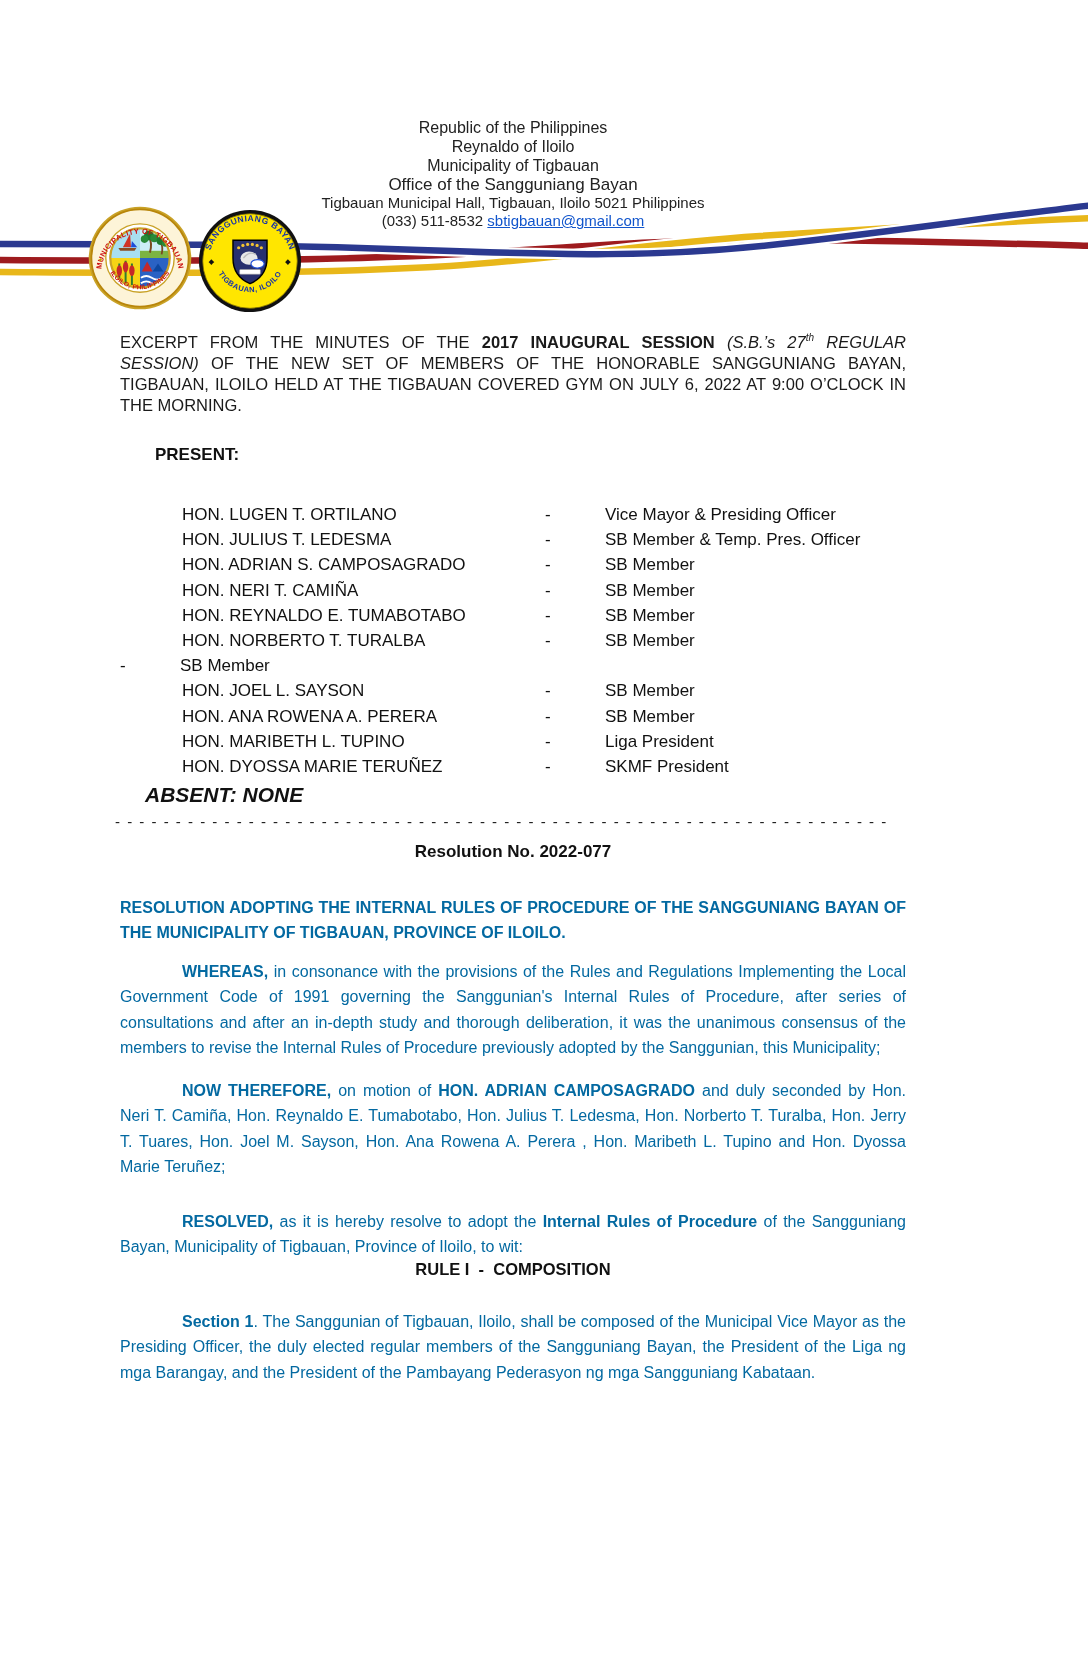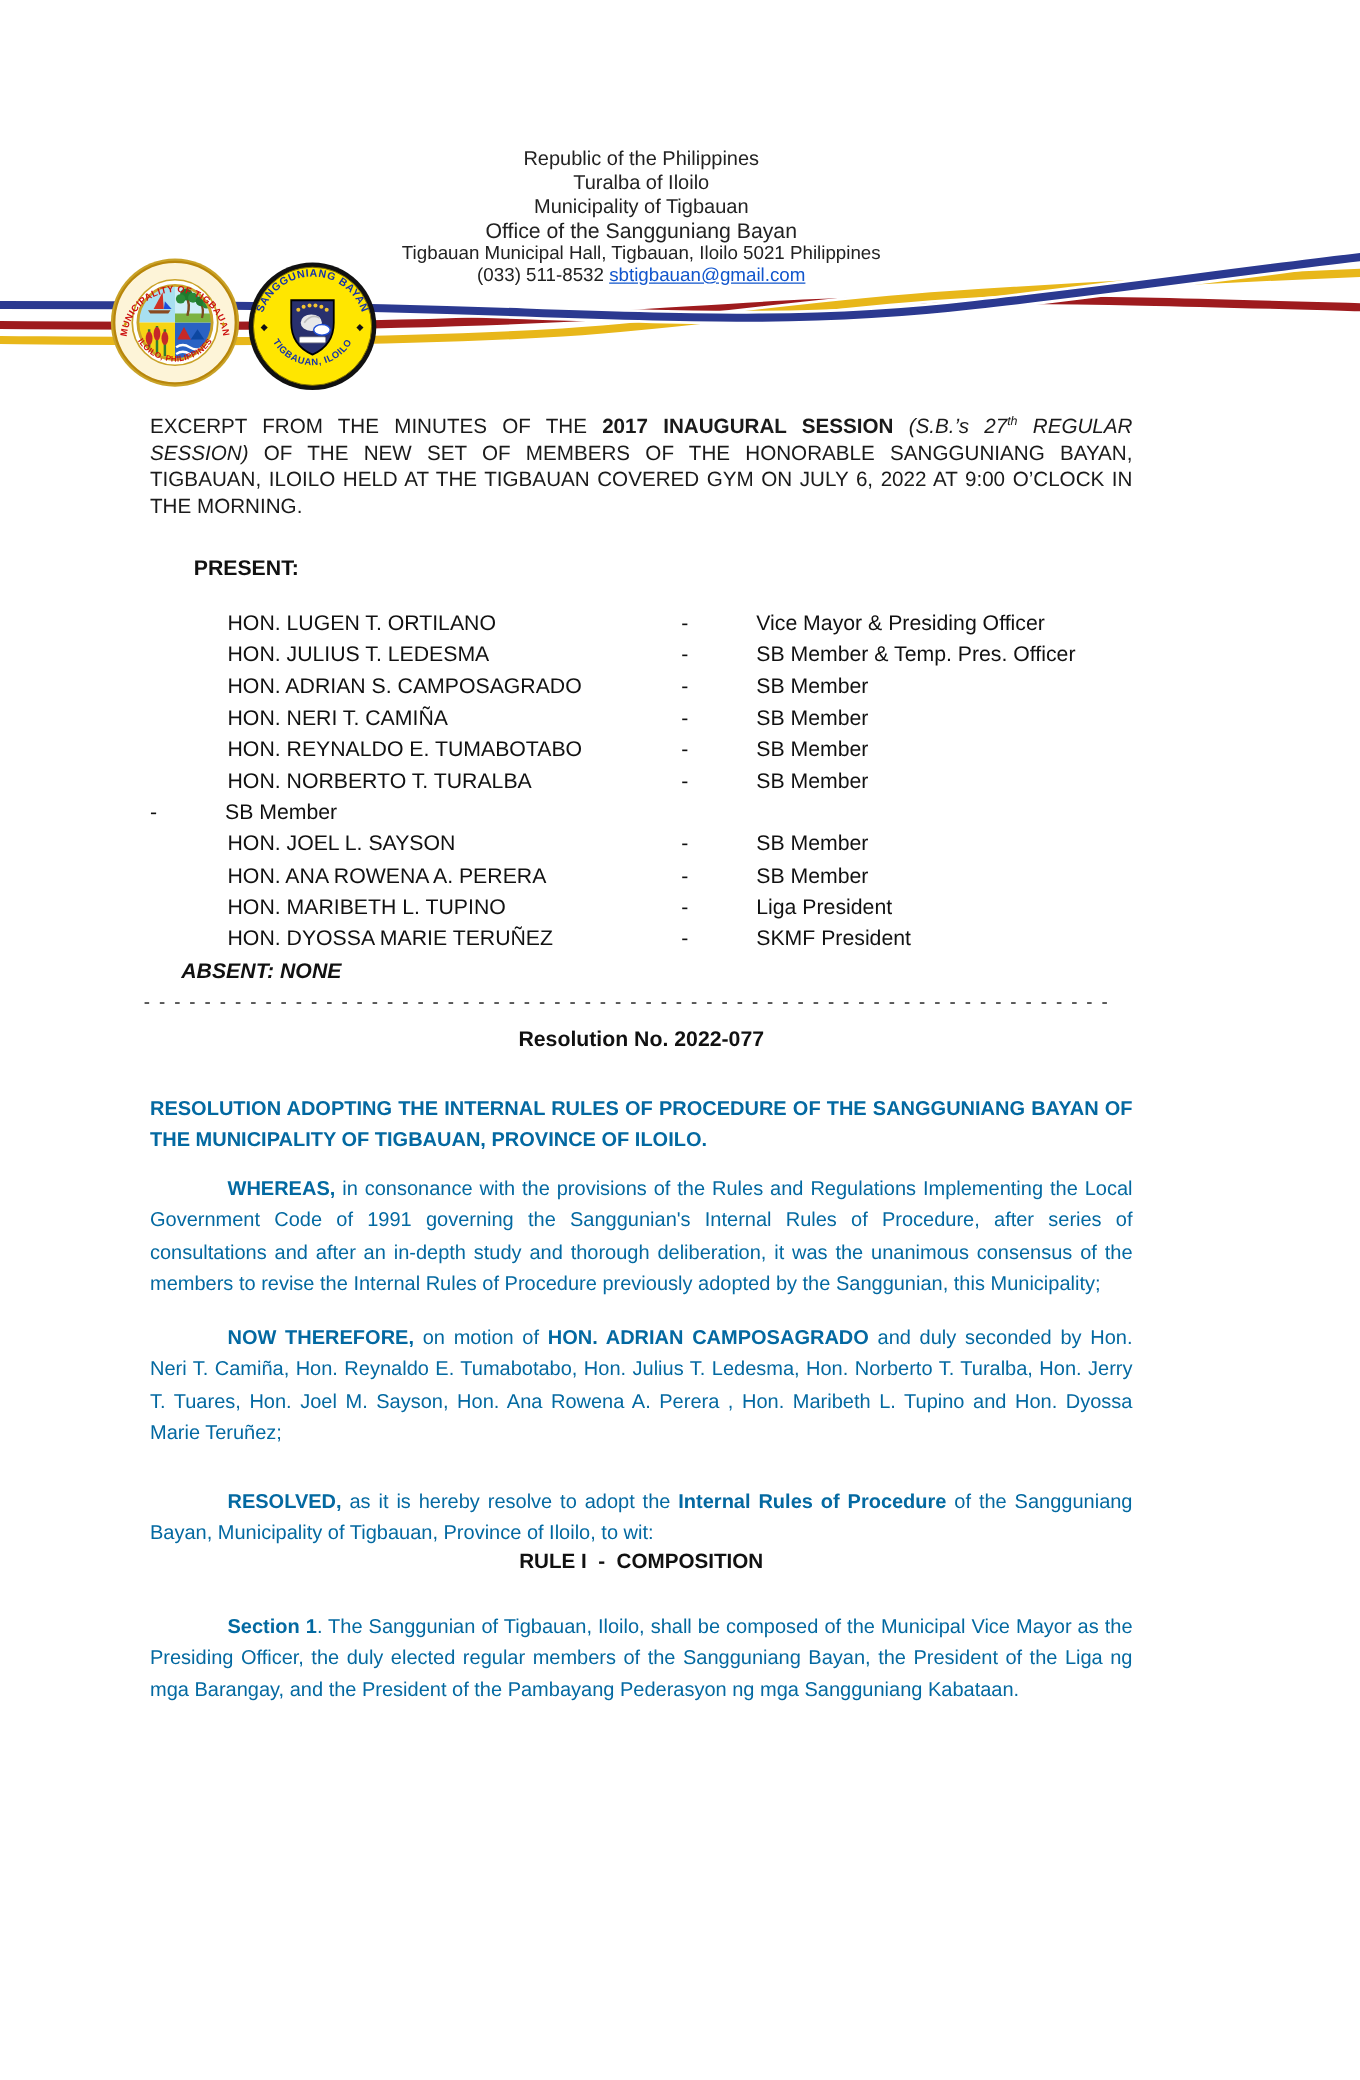--- a/index.html
+++ b/index.html
@@ -24,27 +24,27 @@
   .header-block{padding-top:118px;text-align:center;font-size:16px;line-height:19px;color:#222;}
   .header-block .hl4{font-size:17px;}
   .header-block .hl5,.header-block .hl6{font-size:15px;line-height:18px;}
   .email-link{color:#1155cc;text-decoration:underline;cursor:pointer;}
   .jp{text-align:justify;}
   .excerpt{margin-top:97px;font-size:16.5px;line-height:21px;color:#1a1a1a;}
   .excerpt .b{font-weight:bold;}
   .excerpt .i{font-style:italic;}
   .excerpt sup{font-size:10px;font-style:italic;}
   .present-label{margin-top:29px;margin-left:35px;font-size:17px;font-weight:bold;}
-  .member-list{margin-top:22px;}
+  .member-list{margin-top:38px;}
   .member-row{display:flex;height:25.2px;align-items:center;font-size:17px;}
   .member-name{flex:0 0 363px;padding-left:62px;box-sizing:content-box;}
   .member-name{flex-basis:363px;}
   .member-dash{flex:0 0 60px;text-align:left;}
   .member-role{flex:1;}
-  .absent-label{margin-top:3px;margin-left:25px;font-size:17px;font-weight:bold;font-style:italic;}
+  .absent-label{margin-top:3px;margin-left:25px;font-size:21px;font-weight:bold;font-style:italic;}
   .separator{margin-top:7px;margin-left:-5px;width:795px;font-size:15px;line-height:16px;
     letter-spacing:1.5px;white-space:nowrap;overflow:hidden;color:#222;}
   .res-number{margin-top:12px;text-align:center;font-size:17px;font-weight:bold;}
   .res-title{margin-top:33px;font-size:16.5px;font-weight:bold;line-height:28px;}
   .bodypar{font-size:16px;line-height:25.5px;color:#0369a1;}
   .bodypar .lead{font-weight:bold;}
   .bodypar .b{font-weight:bold;}
   .indent{text-indent:62px;}
   .whereas{margin-top:13px;}
   .nowtf{margin-top:17px;}
@@ -140,21 +140,21 @@
     </text>
     <text font-size="8" font-weight="bold" fill="#1733a8" letter-spacing="0.5">
       <textPath href="#sArcBot" startOffset="50%" text-anchor="middle">TIGBAUAN, ILOILO</textPath>
     </text>
   </svg>
 
   <div class="content">
 
     <div class="header-block">
       <div>Republic of the Philippines</div>
-      <div>Turalba of Iloilo</div>
+      <div>Reynaldo of Iloilo</div>
       <div>Municipality of Tigbauan</div>
       <div class="hl4">Office of the Sangguniang Bayan</div>
       <div class="hl5">Tigbauan Municipal Hall, Tigbauan, Iloilo 5021 Philippines</div>
       <div class="hl6"><span>(033) 511-8532</span> <span class="email-link">sbtigbauan@gmail.com</span></div>
     </div>
 
     <div class="excerpt jp"><span>EXCERPT FROM THE MINUTES OF THE </span><span class="b">2017 INAUGURAL SESSION</span><span class="i"> (S.B.’s 27</span><sup>th</sup><span class="i"> REGULAR SESSION)</span><span> OF THE NEW SET OF MEMBERS OF THE HONORABLE SANGGUNIANG BAYAN, TIGBAUAN, ILOILO HELD AT THE TIGBAUAN COVERED GYM ON JULY 6, 2022 AT 9:00 O’CLOCK IN THE MORNING.</span></div>
 
     <div class="present-label">PRESENT:</div>
 

